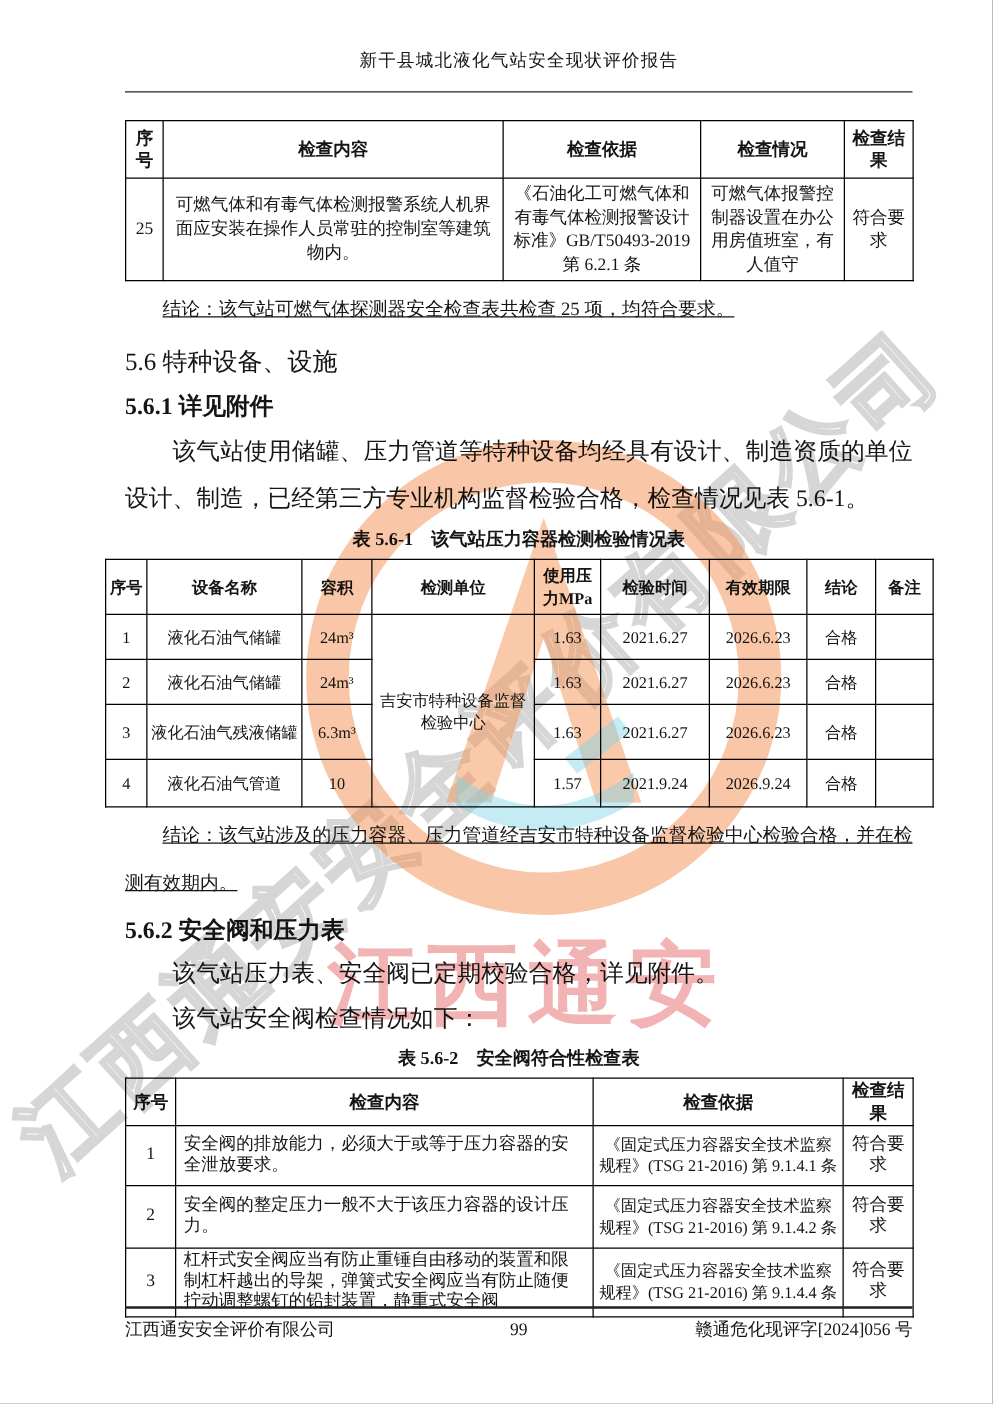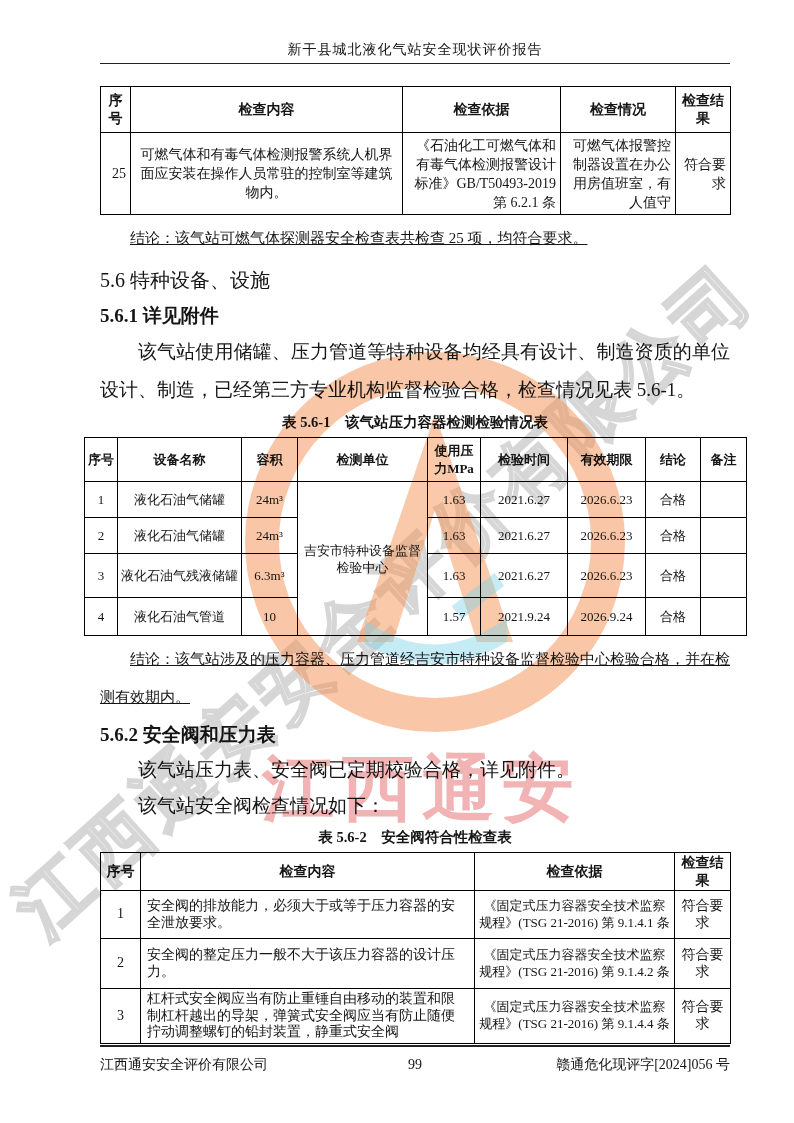--- a/index.html
+++ b/index.html
@@ -3,32 +3,32 @@
 <meta charset="utf-8">
 <style>
   html,body{margin:0;padding:0;background:#888;}
   .page{
     position:relative;width:794px;height:1123px;background:#ffffff;
     margin:0 auto;overflow:hidden;color:#151515;
     font-family:"Liberation Serif","DejaVu Serif",serif;
   }
   .content{position:absolute;left:100px;top:0;width:630px;}
   
-  .doc-header{padding-top:40px;padding-bottom:3px;border-bottom:1.6px solid #222;text-align:center;}
+  .doc-header{padding-top:40px;padding-bottom:13px;border-bottom:1.6px solid #222;text-align:center;}
   .doc-header .title{font-size:14px;letter-spacing:1px;line-height:20px;}
   
   table{border-collapse:collapse;table-layout:fixed;padding-left:44px;}
   th,td{border:1px solid #000;word-break:break-all;overflow:hidden;}
   th{font-weight:bold;text-align:center;vertical-align:middle;padding:0 2px;}
   td{vertical-align:middle;}
   
   .tbl1{width:630px;margin-top:22px;font-size:14px;}
   .tbl1 .hrow{height:46px;}
   .tbl1 .drow{height:82px;}
-  .tbl1 td{text-align:right;padding:2px 4px;line-height:19px;}
+  .tbl1 td{text-align:center;padding:2px 4px;line-height:19px;}
   .tbl1 td.left{text-align:center;padding:2px 8px;}
   
   .concl{font-size:15px;line-height:38px;margin:4px 0 0;text-indent:2em;text-align:justify;text-decoration:underline;}
   .h-sec{font-size:20px;font-weight:normal;line-height:34px;margin:6px 0 0;}
   .h-sub{font-size:19px;font-weight:bold;line-height:34px;margin:2px 0 0;}
   .para{font-size:19px;line-height:38px;margin:0;text-indent:2em;text-align:justify;}
   .tcap{font-size:14.5px;font-weight:bold;text-align:center;line-height:22px;margin:2px 0 4px;}
   
   .tbl2{width:662px;margin-left:-16px;font-size:13px;}
   .tbl2 .hrow{height:44px;}

